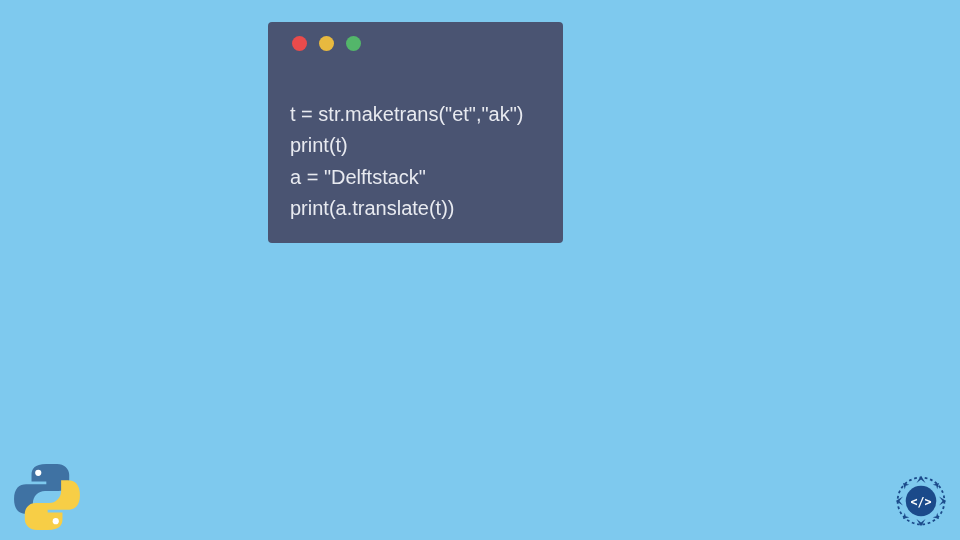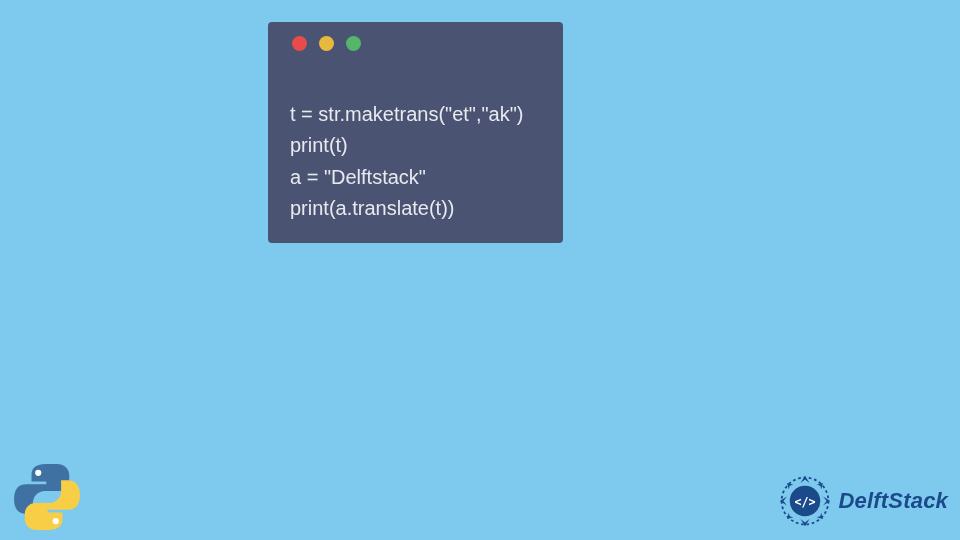--- a/index.html
+++ b/index.html
@@ -104,14 +104,13 @@
           <path d="M-20-20 -13-18 -17-17 -18-13Z"></path>
             <path d="M20 20 13 18 17 17 18 13Z"></path>
           <path d="M20-20 18-13 17-17 13-18Z"></path>
             <path d="M-20 20 -18 13 -17 17 -13 18Z"></path>
         </g>
         <circle r="17" fill="#1b4a8a"></circle>
         <text x="0" y="5" text-anchor="middle" fill="#ffffff" font-family="monospace" font-size="13" font-weight="700">&lt;/&gt;</text>
       </g>
     </svg>
   </span>
-  <span class="delft-text">DelftStack</span>
 </div>
 
 </body></html>

